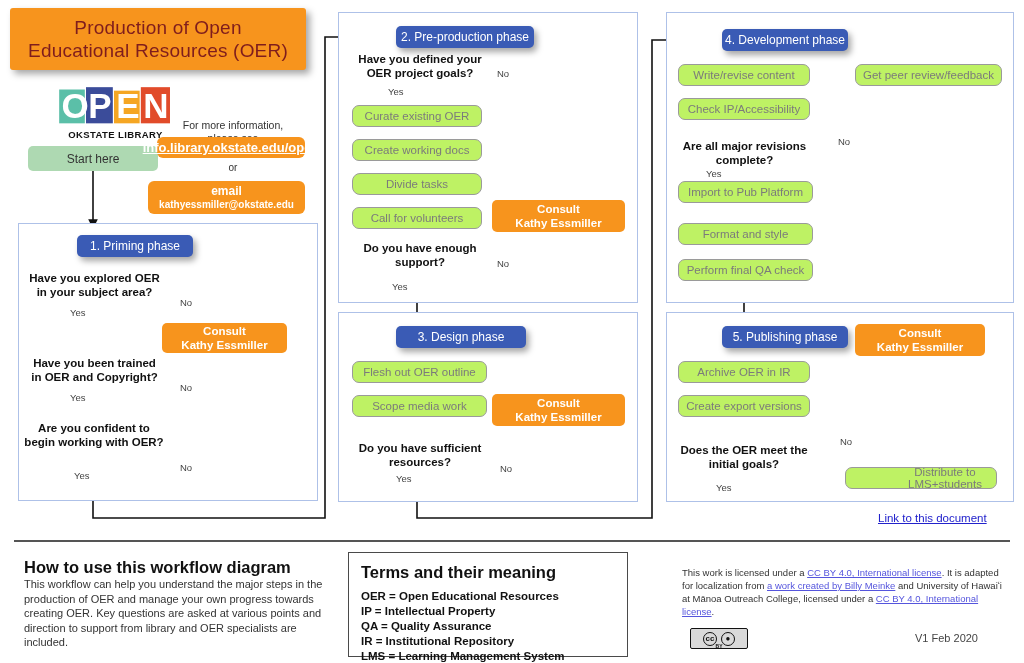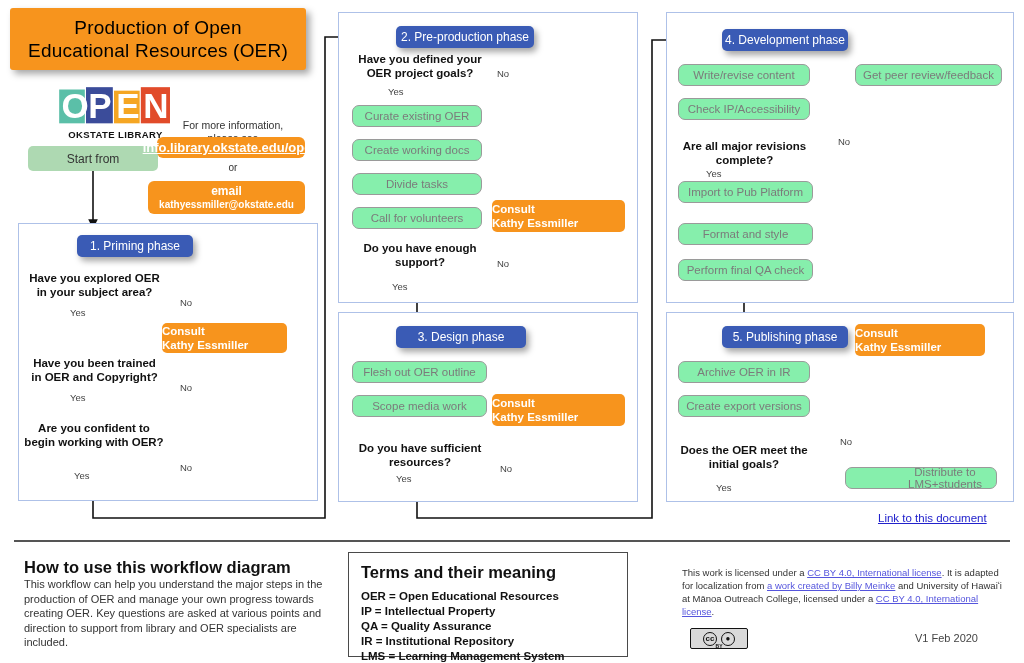--- a/index.html
+++ b/index.html
@@ -16,21 +16,21 @@
 
   
   .title-banner {
     left: 10px; top: 8px; width: 296px; height: 62px;
     background: #F7941D;
     border-radius: 3px;
     display: flex; align-items: center; justify-content: center;
     box-shadow: 4px 4px 7px rgba(0,0,0,0.35);
   }
   .title-banner span {
-    color: #000000; font-size: 19px; line-height: 23px;
+    color: #7f1d1d; font-size: 19px; line-height: 23px;
     text-align: center; font-weight: 400; letter-spacing: .2px;
   }
 
   
   .logo-wrap { left: 58px; top: 86px; width: 115px; height: 58px; }
   .logo-word { height: 42px; display: block; }
   .logo-sub {
     font-size: 9.5px; font-weight: 700; letter-spacing: .4px;
     color: #111; text-align: center; margin-top: 1px;
     font-family: "Liberation Sans", sans-serif;
@@ -82,40 +82,40 @@
   .phase-chip {
     background: #3A5BB5; border-radius: 5px; color: #ffffff;
     display: flex; align-items: center; justify-content: center;
     font-size: 12px; height: 22px;
     box-shadow: 3px 4px 6px rgba(0,0,0,0.35);
     margin-left: 41px;
   }
 
   
   .pbox {
-    border: 1px solid #9a9a9a; border-radius: 7px; background: #86efac;
+    border: 1px solid #9a9a9a; border-radius: 7px; background: #bef264;
     color: #7b7b7b; font-size: 11.5px;
     display: flex; align-items: center; justify-content: center;
     height: 22px; text-align: center;
   }
 
   
   .qtext {
     font-size: 11.5px; font-weight: 700; color: #111;
     text-align: center; line-height: 14px;
   }
 
   
   .ynlabel { font-size: 9.5px; color: #444; }
 
   
   .consult {
     background: #F7941D; border-radius: 5px; color: #ffffff;
     font-size: 11.5px; font-weight: 700; text-align: center;
-    display: flex; align-items: flex-start; justify-content: center;
+    display: flex; align-items: center; justify-content: center;
     line-height: 14px;
   }
 
   
   .doclink {
     left: 878px; top: 512px;
     font-size: 11.5px; color: #2222cc; text-decoration: underline;
   }
 
   
@@ -251,21 +251,21 @@
       <rect x="142" y="2" width="50" height="62" fill="#E14B2A"></rect>
       <text x="6" y="54" font-family="Liberation Sans, sans-serif" font-size="60" font-weight="700" fill="#ffffff">O</text>
       <text x="52" y="54" font-family="Liberation Sans, sans-serif" font-size="60" font-weight="700" fill="#ffffff">P</text>
       <text x="100" y="54" font-family="Liberation Sans, sans-serif" font-size="60" font-weight="700" fill="#ffffff">E</text>
       <text x="146" y="54" font-family="Liberation Sans, sans-serif" font-size="60" font-weight="700" fill="#ffffff">N</text>
     </svg>
     <div class="logo-sub">OKSTATE LIBRARY</div>
   </div>
 
   <div class="abs start-here">
-    <span>Start from</span>
+    <span>Start here</span>
   </div>
 
   <div class="abs info-note">For more information, please see</div>
   <div class="abs info-btn btn-url">
     <span>info.library.okstate.edu/open</span>
   </div>
   <div class="abs or-text">or</div>
   <div class="abs info-btn btn-email">
     <span class="big">email</span>
     <span>kathyessmiller@okstate.edu</span>

